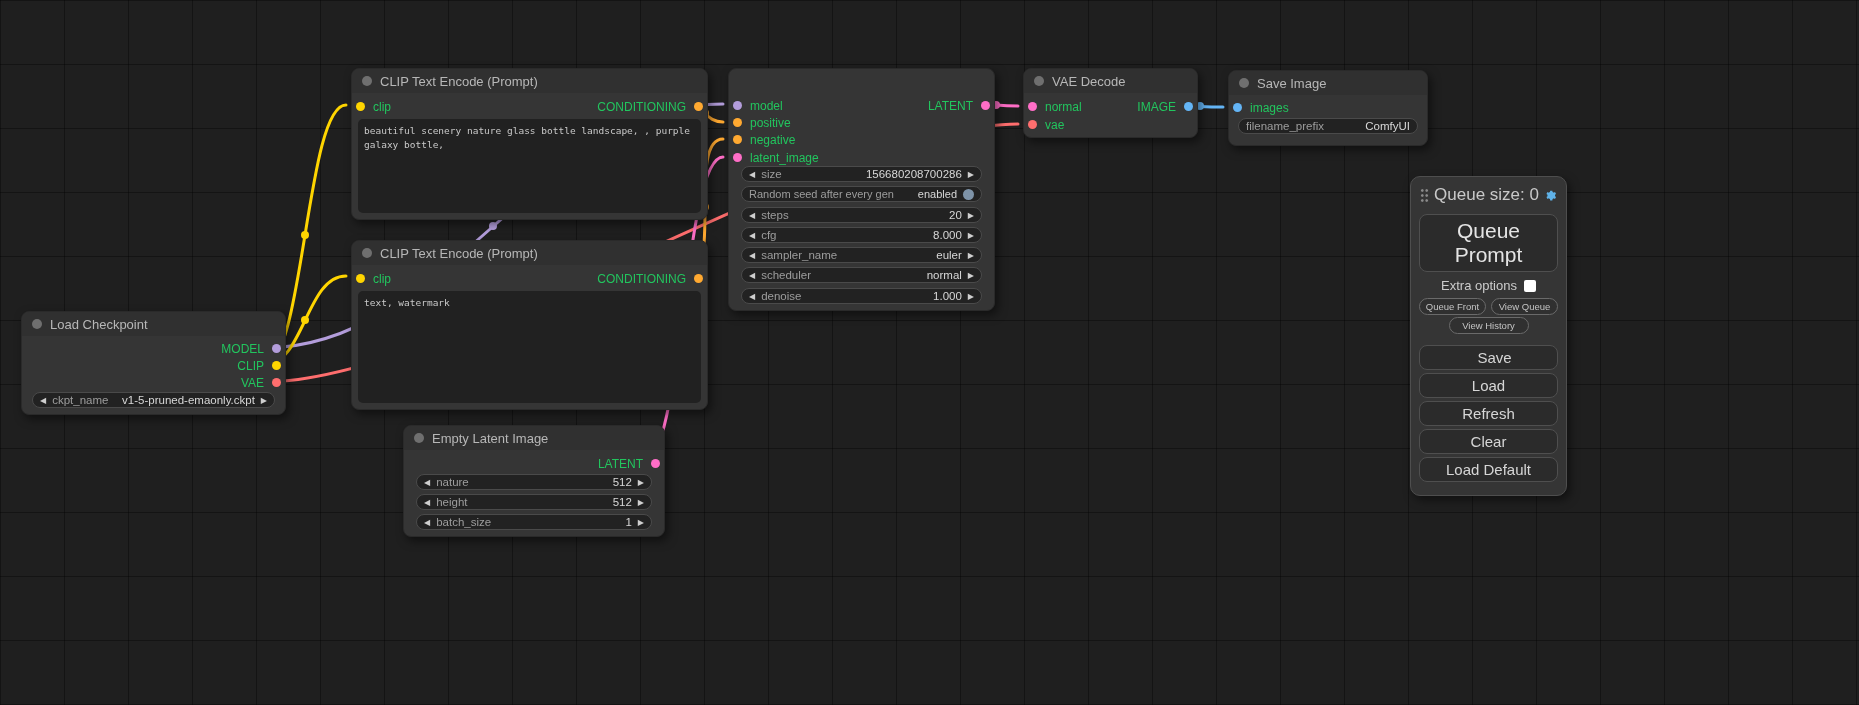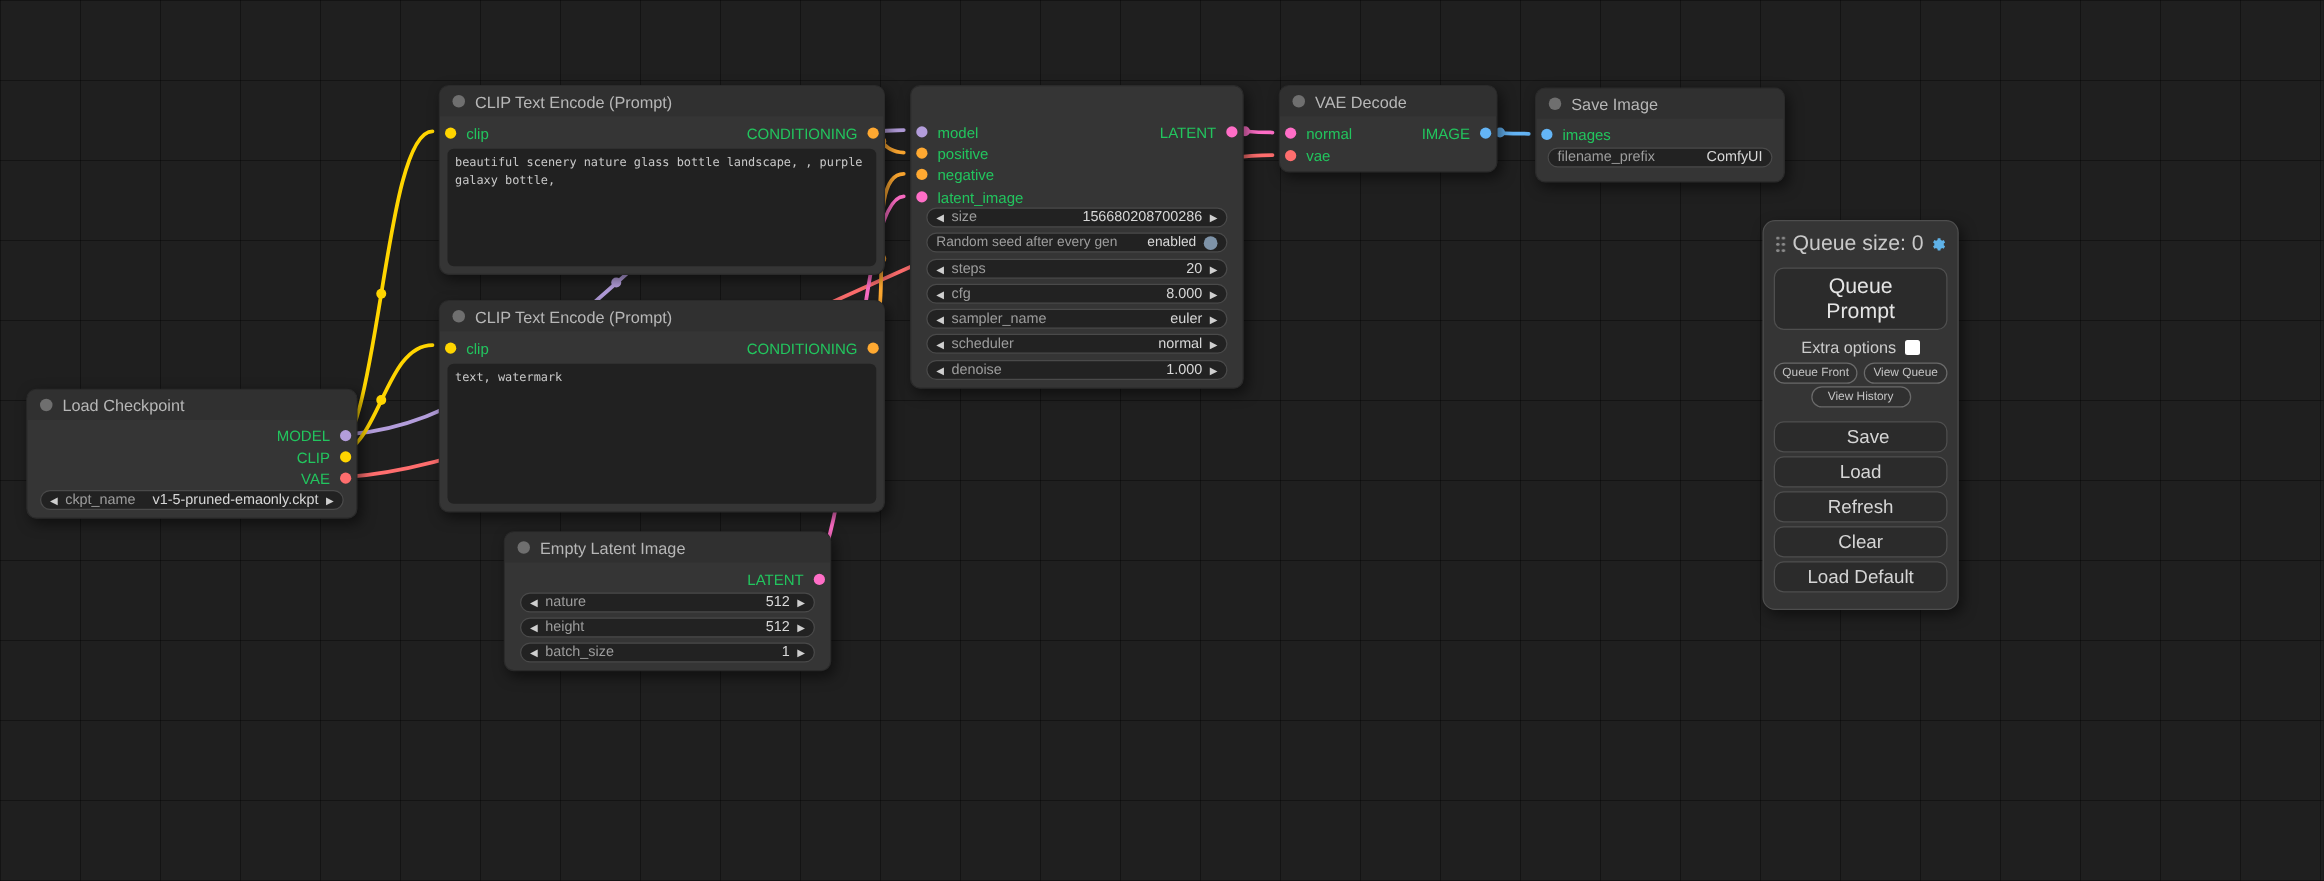--- a/index.html
+++ b/index.html
@@ -58,21 +58,21 @@
            padding:2px 1px 6px;color:#c9c9c9;font-size:17px;}
   .qdrag{width:9px;height:15px;
          background-image:radial-gradient(circle,#8a8a8a 1.1px,transparent 1.5px);
          background-size:4.5px 5px;}
   .qgear{display:flex;align-items:center;}
   .qbtn{
     display:block;width:100%;margin:3px 0;padding:3px 0;font-size:15px;
     background:#2b2b2b;border:1px solid #4f4f4f;border-radius:8px;color:#d6d6d6;
     font-family:inherit;cursor:pointer;
   }
-  .qbtn.big{font-size:17px;padding:4px 15px;margin-bottom:6px;color:#e4e4e4;}
+  .qbtn.big{font-size:21px;padding:4px 15px;margin-bottom:6px;color:#e4e4e4;}
   .qbtn.first{margin-top:11px;padding-left:12px;}
   .qextra{display:flex;align-items:center;justify-content:center;gap:7px;
           color:#cccccc;font-size:13px;margin:4px 0 5px;}
   .qcheck{width:12px;height:12px;background:#ffffff;border-radius:2px;flex:0 0 auto;}
   .qrow{display:flex;gap:5px;margin:2px 0;}
   .qrow.center{justify-content:center;align-items:center;}
   .qpill{
     flex:1;font-size:9.5px;padding:2px 0;background:#303030;border:1px solid #6a6a6a;
     border-radius:9px;color:#c4c4c4;font-family:inherit;white-space:nowrap;cursor:pointer;
   }

